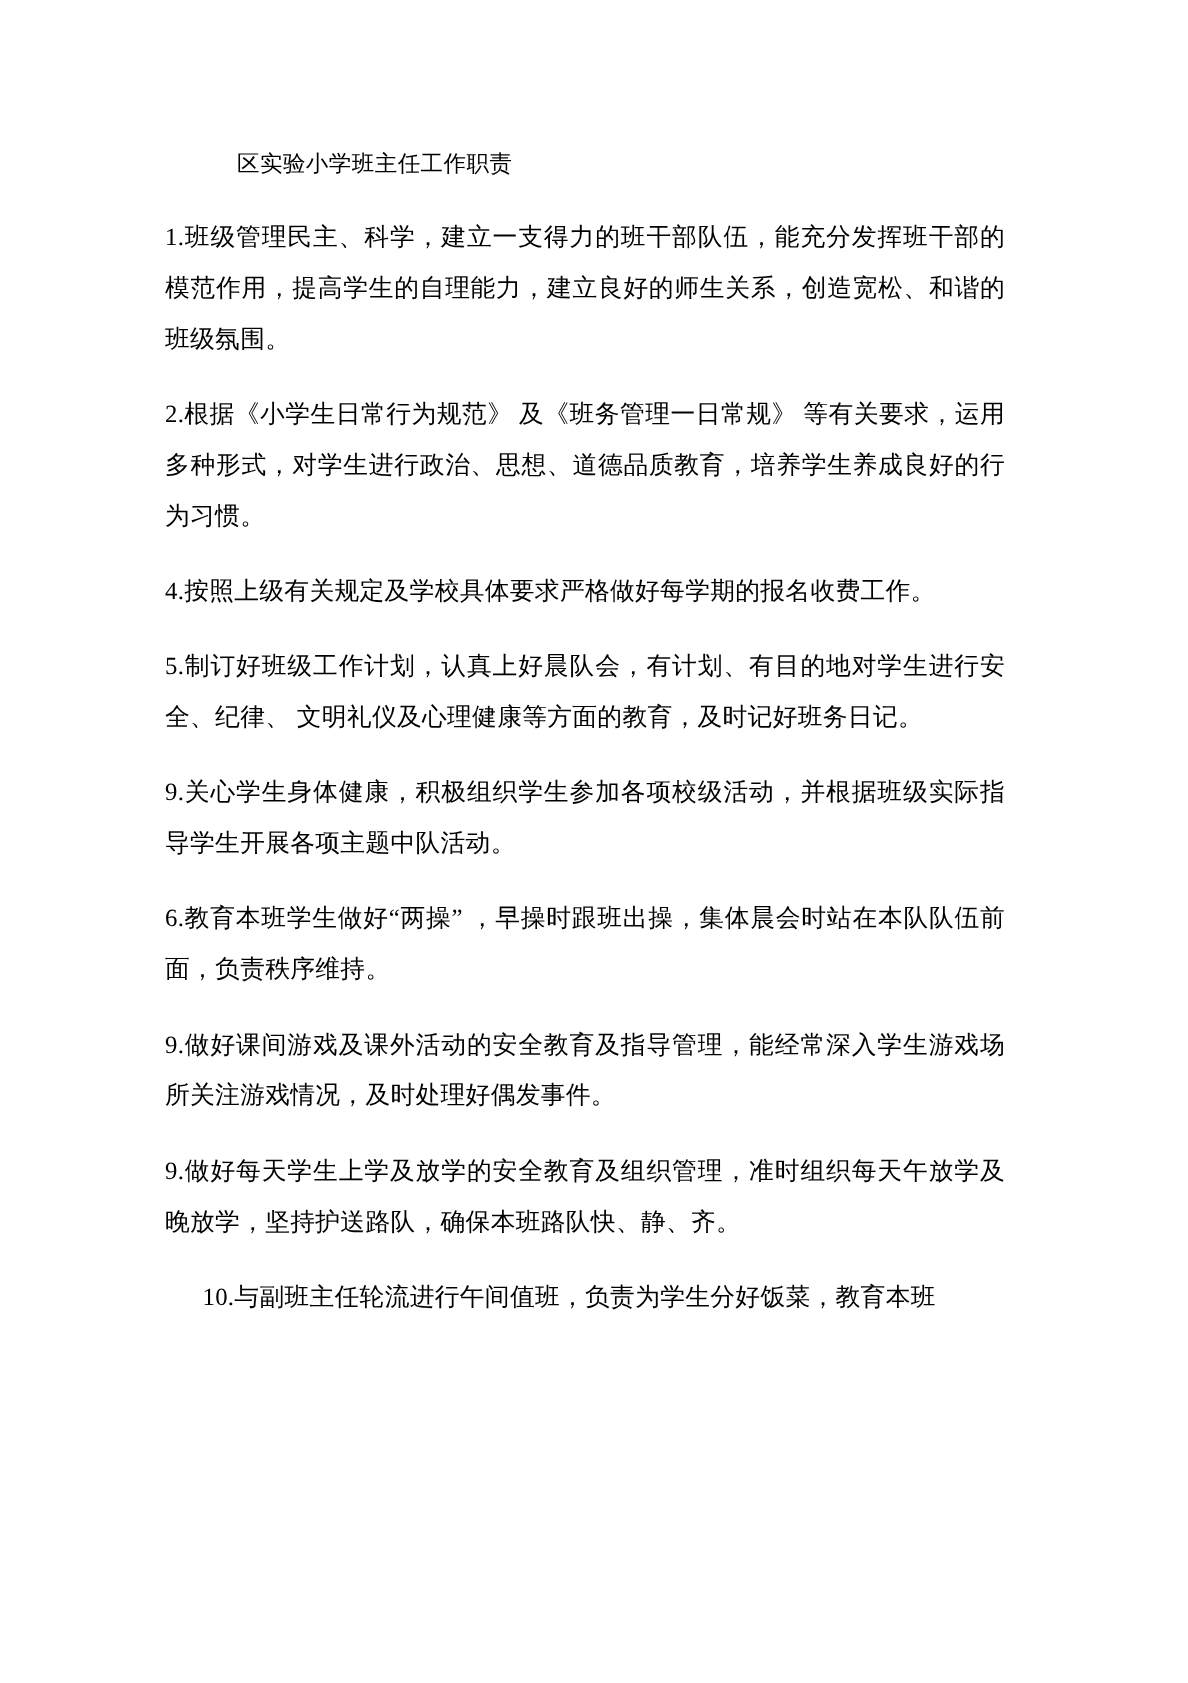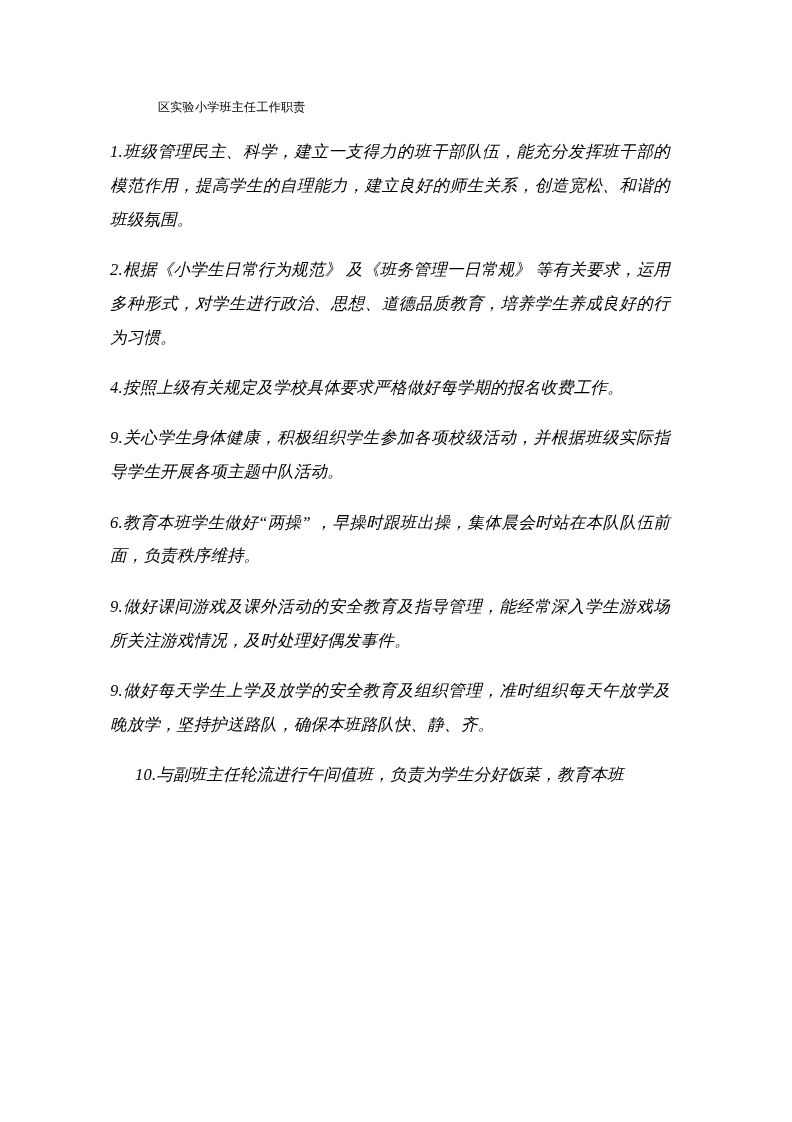--- a/index.html
+++ b/index.html
@@ -16,49 +16,49 @@
     font-family: "Liberation Serif", "DejaVu Serif", serif;
     color: #000000;
   }
   .content {
     position: absolute;
     left: 110px;
     top: 96px;
     width: 560px;
   }
   .doc-title {
-    font-size: 12px;
+    font-size: 15px;
     line-height: 1.9;
     padding-left: 48px;
     margin-bottom: 14px;
     letter-spacing: 0.3px;
     white-space: nowrap;
   }
   .para {
     font-size: 16.5px;
     line-height: 2.05;
     margin-bottom: 14px;
     text-align: justify;
     text-justify: inter-ideograph;
     letter-spacing: 0.2px;
-    font-style: italic;
   }
   .para:last-child {
     margin-bottom: 0;
     margin-left: 25px;
   }
 </style>
 </head>
 <body>
 
 <div class="page">
   <div class="content">
     <div class="doc-title">区实验小学班主任工作职责</div>
     <p class="para">1.班级管理民主、科学，建立一支得力的班干部队伍，能充分发挥班干部的模范作用，提高学生的自理能力，建立良好的师生关系，创造宽松、和谐的班级氛围。</p>
     <p class="para">2.根据《小学生日常行为规范》 及《班务管理一日常规》 等有关要求，运用多种形式，对学生进行政治、思想、道德品质教育，培养学生养成良好的行为习惯。</p>
     <p class="para">4.按照上级有关规定及学校具体要求严格做好每学期的报名收费工作。</p>
+    <p class="para">5.制订好班级工作计划，认真上好晨队会，有计划、有目的地对学生进行安全、纪律、 文明礼仪及心理健康等方面的教育，及时记好班务日记。</p>
     <p class="para">9.关心学生身体健康，积极组织学生参加各项校级活动，并根据班级实际指导学生开展各项主题中队活动。</p>
     <p class="para">6.教育本班学生做好“两操” ，早操时跟班出操，集体晨会时站在本队队伍前面，负责秩序维持。</p>
     <p class="para">9.做好课间游戏及课外活动的安全教育及指导管理，能经常深入学生游戏场所关注游戏情况，及时处理好偶发事件。</p>
     <p class="para">9.做好每天学生上学及放学的安全教育及组织管理，准时组织每天午放学及晚放学，坚持护送路队，确保本班路队快、静、齐。</p>
     <p class="para">10.与副班主任轮流进行午间值班，负责为学生分好饭菜，教育本班</p>
   </div>
 </div>
 
 </body></html>

